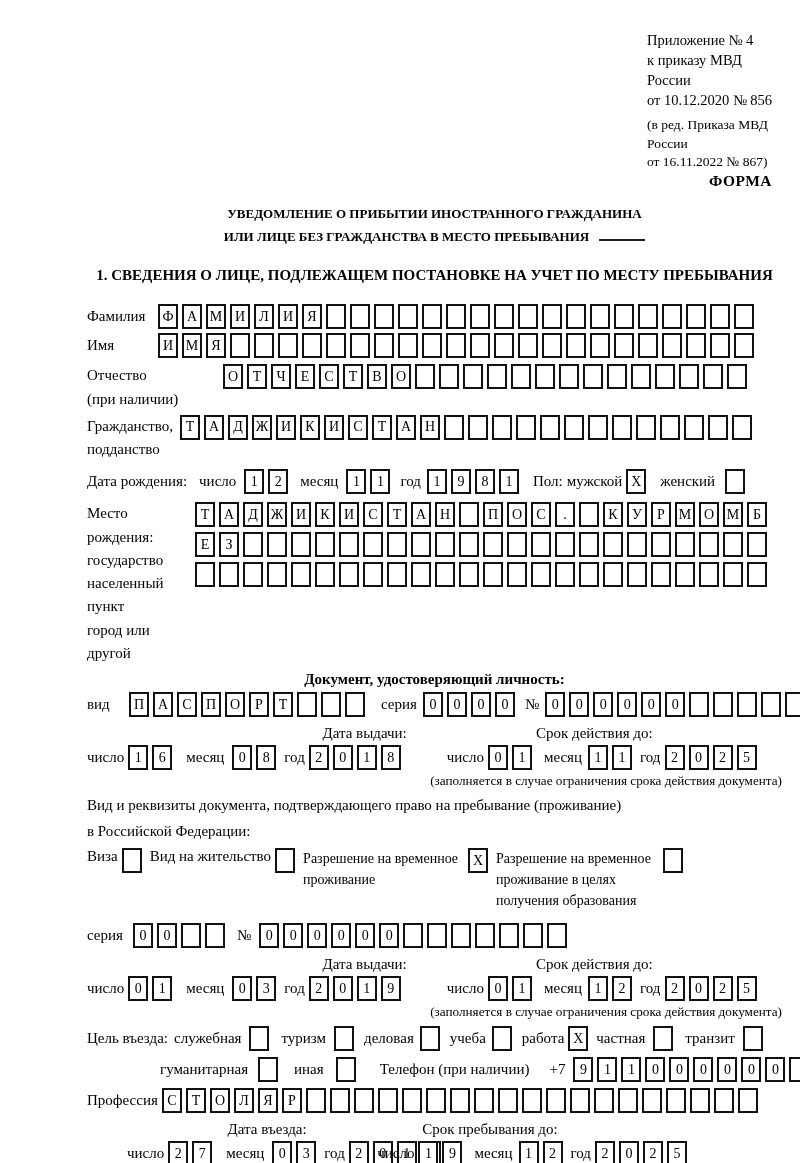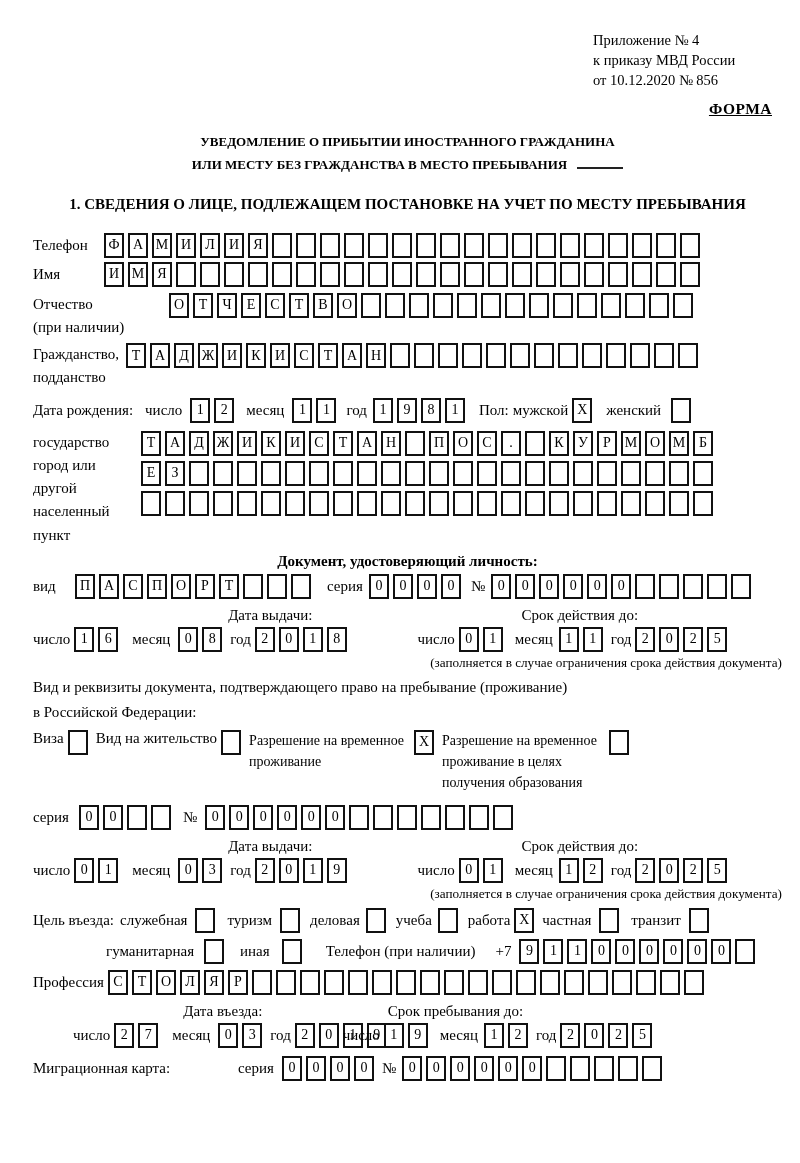--- a/index.html
+++ b/index.html
@@ -1,22 +1,22 @@
 <!DOCTYPE html>
 <html><head>
 <meta charset="utf-8">
 <style>
   html,body{margin:0;padding:0;background:#fff;}
   body{width:800px;height:1163px;overflow:hidden;color:#000;
        font-family:"Liberation Serif","DejaVu Serif",serif;}
-  .page{box-sizing:border-box;width:800px;height:1163px;padding:30px 18px 0 33px;}
+  .page{box-sizing:border-box;width:800px;height:1163px;padding:30px 18px 0 87px;}
 
   .appendix{margin-left:560px;font-size:14.5px;line-height:1.38;}
   .amend{margin-top:6px;font-size:13.5px;line-height:1.38;}
-  .form-marker{text-align:right;padding-right:10px;font-weight:bold;font-size:15.5px;margin-top:10px;letter-spacing:.5px;text-decoration:underline;}
+  .form-marker{text-align:right;padding-right:10px;font-weight:bold;font-size:15.5px;letter-spacing:.5px;}
 
   .title{text-align:center;font-weight:bold;font-size:13px;margin-top:14px;line-height:1.6;}
   .title-underline{display:inline-block;width:46px;height:14px;border-bottom:2px solid #222;margin-left:10px;}
   .section-heading{font-weight:bold;font-size:15px;margin-top:20px;text-align:center;}
 
   .row{display:flex;align-items:center;}
   .row.top{align-items:flex-start;}
   .lbl{font-size:15px;white-space:nowrap;}
   .lbl-col{font-size:15px;line-height:1.55;flex:none;}
   .cells{display:flex;flex-wrap:nowrap;}
@@ -24,21 +24,21 @@
         margin-right:4px;display:flex;align-items:center;justify-content:center;
         font-size:14px;background:#fff;}
   .doc-heading{font-weight:bold;font-size:15px;text-align:center;margin-top:6px;}
 
   .datecols{display:flex;margin-top:8px;}
   .dc-left{width:46%;flex:none;}
   .dc-right{width:54%;flex:none;}
   .dc-left-sm{width:36%;flex:none;margin-left:40px;}
   .dc-right-lg{width:64%;flex:none;}
   .dc-head{font-size:15px;text-align:center;}
-  .dc-left .dc-head{padding-left:130px;}
+  .dc-left .dc-head{padding-left:130px;text-align:right;}
   .dc-left-sm .dc-head{padding-left:30px;}
   .dc-right-lg .dc-head{text-align:left;margin-left:45px;}
   .dc-row{display:flex;align-items:center;margin-top:3px;}
   .dc-right .dc-row{padding-left:40px;}
   .note-right{font-size:13.2px;text-align:right;margin-top:3px;}
   .plain{font-size:15px;line-height:1.7;}
   .opt-label{font-size:14px;text-align:left;line-height:1.5;}
 
   .w71{width:71px;flex:none}.w136{width:136px;flex:none}.w93{width:93px;flex:none}
   .w108{width:108px;flex:none}.w42{width:42px;flex:none}.w75{width:75px;flex:none}
@@ -51,33 +51,37 @@
 </style>
 </head>
 <body>
 
 <div class="page">
 
   <div class="appendix">
     <div>Приложение № 4</div>
     <div>к приказу МВД России</div>
     <div>от 10.12.2020 № 856</div>
+    <div class="amend">
+      <div>(в ред. Приказа МВД России</div>
+      <div>от 16.11.2022 № 867)</div>
+    </div>
   </div>
 
   <div class="form-marker">ФОРМА</div>
 
   <div class="title">
     <div>УВЕДОМЛЕНИЕ О ПРИБЫТИИ ИНОСТРАННОГО ГРАЖДАНИНА</div>
-    <div><span>ИЛИ МЕСТУ БЕЗ ГРАЖДАНСТВА В МЕСТО ПРЕБЫВАНИЯ</span><span class="title-underline"></span></div>
+    <div><span>ИЛИ ЛИЦЕ БЕЗ ГРАЖДАНСТВА В МЕСТО ПРЕБЫВАНИЯ</span><span class="title-underline"></span></div>
   </div>
 
   <div class="section-heading">1. СВЕДЕНИЯ О ЛИЦЕ, ПОДЛЕЖАЩЕМ ПОСТАНОВКЕ НА УЧЕТ ПО МЕСТУ ПРЕБЫВАНИЯ</div>
 
   <div class="row mt20">
-    <span class="lbl w71">Телефон</span>
+    <span class="lbl w71">Фамилия</span>
     <span class="cells">
         <span class="cell">Ф</span>
         <span class="cell">А</span>
         <span class="cell">М</span>
         <span class="cell">И</span>
         <span class="cell">Л</span>
         <span class="cell">И</span>
         <span class="cell">Я</span>
         <span class="cell"></span>
         <span class="cell"></span>
@@ -220,23 +224,24 @@
         <span class="cell">X</span>
       </span>
     <span class="lbl ml10">женский</span>
     <span class="cells ml10">
         <span class="cell"></span>
       </span>
   </div>
 
   <div class="row top mt8">
     <span class="lbl-col w108">
+      <div>Место рождения:</div>
       <div>государство</div>
+      <div>населенный пункт</div>
       <div>город или другой</div>
-      <div>населенный пункт</div>
     </span>
     <span>
       <div class="cells mb5">
           <span class="cell">Т</span>
           <span class="cell">А</span>
           <span class="cell">Д</span>
           <span class="cell">Ж</span>
           <span class="cell">И</span>
           <span class="cell">К</span>
           <span class="cell">И</span>

